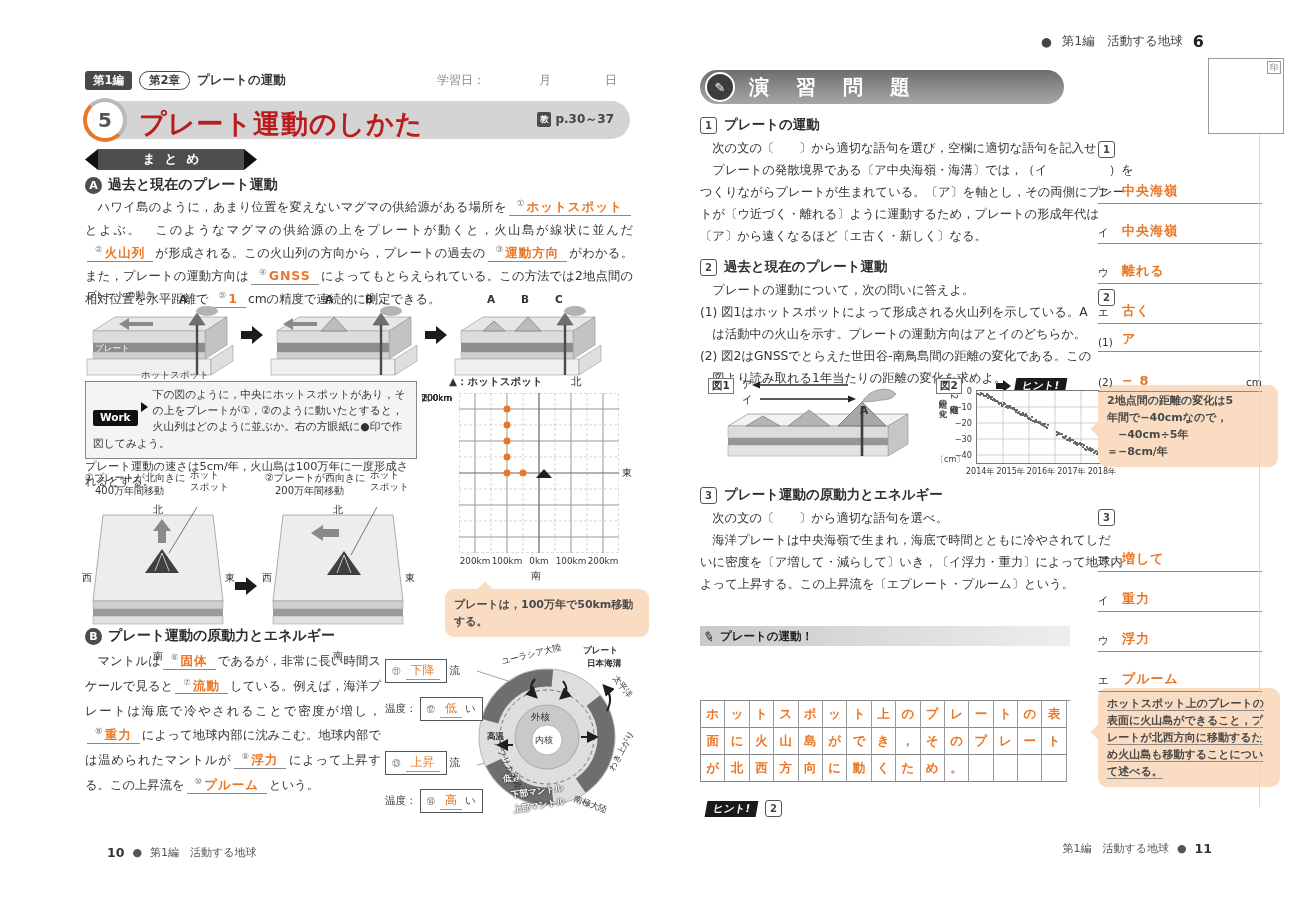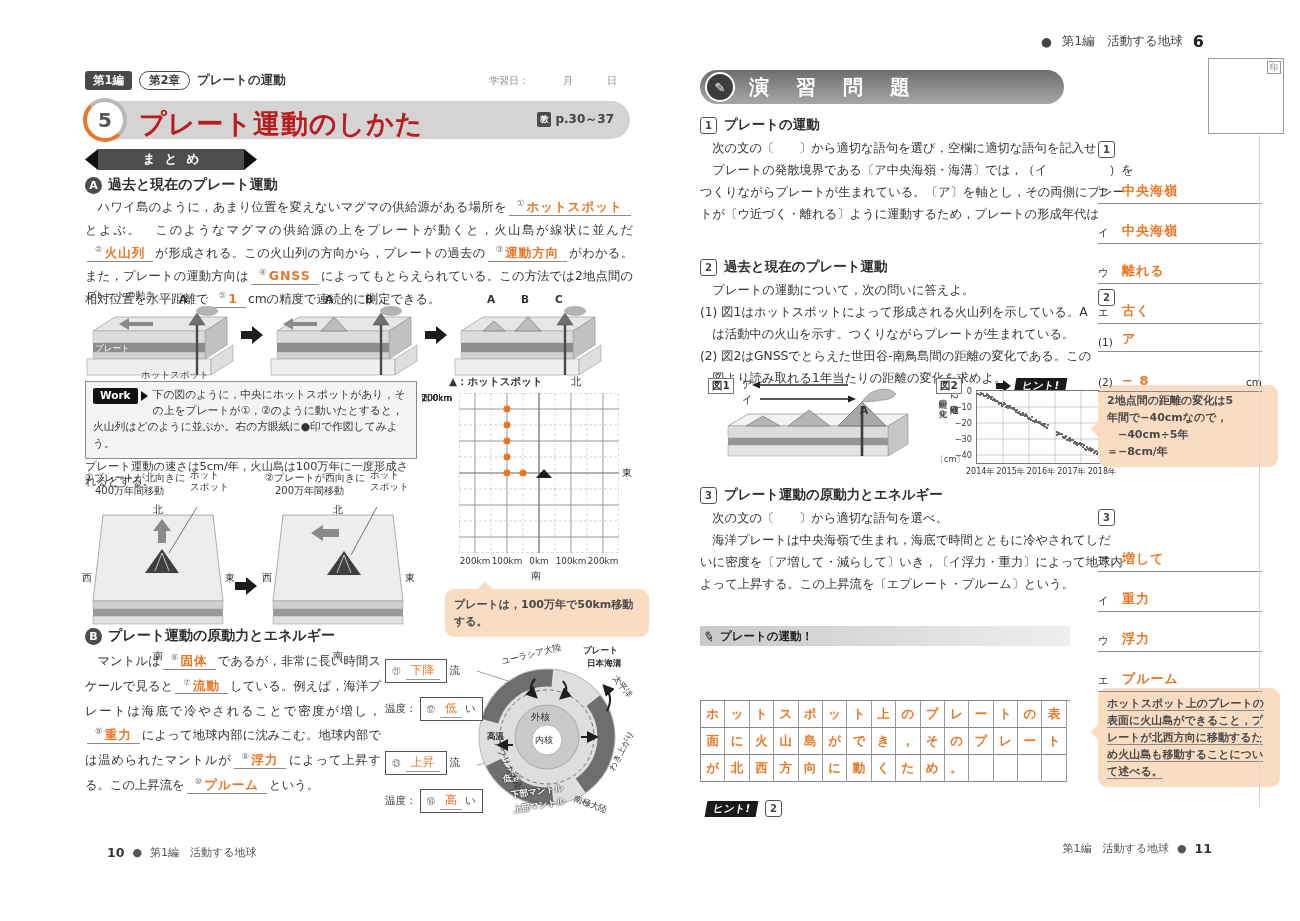--- a/index.html
+++ b/index.html
@@ -21,21 +21,21 @@
   .fatarrow.small .tri{border-top-width:6px;border-bottom-width:6px;border-left-width:8px;}
   .hinttag{display:inline-block;background:#1a1a1a;color:#fff;font-size:10.5px;font-weight:bold;padding:1px 7px;transform:skewX(-10deg);}
   .numbadge{display:inline-flex;align-items:center;justify-content:center;width:15px;height:15px;border:1.3px solid #555;border-radius:3px;font-size:10px;font-weight:bold;color:#444;background:#fff;}
   .figtag{display:inline-block;border:1px solid #777;background:#fff;font-size:10.5px;font-weight:bold;padding:0 3px;color:#333;}
   
   .lp{position:absolute;left:85px;top:65px;width:548px;height:800px;}
   .chap-row{position:absolute;top:6px;left:0;width:548px;display:flex;align-items:center;gap:7px;font-size:11.5px;}
   .part-tag{background:#4a4848;color:#fff;font-weight:bold;padding:2px 8px;border-radius:3px;}
   .chapter-pill{border:1.5px solid #4a4848;border-radius:10px;padding:1px 9px;font-weight:bold;color:#3c3c3c;background:#fff;}
   .chap-title{font-weight:bold;color:#3c3c3c;font-size:12.5px;}
-  .study{margin-left:auto;color:#8a8a8a;font-size:10px;display:flex;gap:34px;padding-right:16px;}
+  .study{margin-left:auto;color:#8a8a8a;font-size:12px;display:flex;gap:54px;padding-right:16px;}
   .title-band{position:absolute;top:36px;left:0;width:545px;height:38px;background:#d4d4d5;border-radius:19px;}
   .lesson-circle{position:absolute;left:-2px;top:-3px;width:36px;height:36px;background:#fff;border:4px solid #b9b9b9;border-left-color:#e97726;border-bottom-color:#e97726;border-radius:50%;display:flex;align-items:center;justify-content:center;font-size:20px;font-weight:bold;color:#555;}
   .lesson-title{position:absolute;left:54px;top:5px;font-size:27px;font-weight:600;color:#b91c1c;letter-spacing:1px;}
   .lesson-ref{position:absolute;right:16px;top:10px;display:flex;align-items:center;gap:4px;font-size:12px;font-weight:bold;color:#444;}
   .refbook{display:inline-flex;align-items:center;justify-content:center;width:14px;height:15px;background:#4d4b4c;color:#fff;font-size:8.5px;border-radius:2px;}
   .matome{position:absolute;top:84px;left:0;width:172px;height:21px;display:flex;}
   .matome .mchev-l{width:13px;background:#111;clip-path:polygon(100% 0,0 50%,100% 100%);}
   .matome .mchev-r{width:13px;background:#111;clip-path:polygon(0 0,100% 50%,0 100%);}
   .matome .mmid{flex:1;background:#4f4d4d;color:#fff;font-size:12.5px;font-weight:bold;letter-spacing:9px;display:flex;align-items:center;justify-content:center;padding-left:9px;}
   .sec-head{position:absolute;display:flex;align-items:center;gap:6px;}
@@ -48,21 +48,21 @@
   .sblock svg{position:absolute;left:0;top:14px;}
   .slab-letter{position:absolute;top:2px;font-size:10.5px;font-weight:bold;color:#333;}
   .seq-movelabel{position:absolute;left:2px;top:-2px;font-size:9.5px;color:#444;}
   .seq-platelabel{position:absolute;left:10px;top:52px;font-size:8.5px;color:#fff;}
   .seq-hslabel{position:absolute;left:56px;bottom:-3px;font-size:9.5px;color:#444;}
   .seq-arrow{margin:0 6px;}
   
   .work-cluster{position:absolute;top:316px;left:0;width:548px;height:320px;}
   .workbox{position:absolute;left:0;top:0;width:316px;border:1px solid #8a8a8a;background:#f4f4f3;padding:5px 7px 6px;font-size:10.8px;line-height:1.5;color:#333;}
   .worktag{display:inline-flex;align-items:center;gap:3px;float:left;margin:1px 5px 0 0;}
-  .worktag .wt{background:#111;color:#fff;font-weight:bold;font-size:10.5px;padding:0 7px;border-radius:2px;}
+  .worktag .wt{background:#111;color:#fff;font-weight:bold;font-size:10.5px;padding:0 7px;border-radius:2px;margin-top:22px;}
   .worktag .wtri{width:0;height:0;border-top:5px solid transparent;border-bottom:5px solid transparent;border-left:7px solid #111;}
   .workcond{position:absolute;left:0;top:78px;width:330px;font-size:11.3px;color:#333;}
   .cases-row{position:absolute;left:0;top:90px;width:330px;display:flex;align-items:center;}
   .case{position:relative;width:146px;height:190px;}
   .case-cap{font-size:10px;color:#333;line-height:1.3;}
   .case svg{position:absolute;left:0;top:30px;}
   .case .cN{position:absolute;left:68px;top:32px;font-size:10px;color:#333;}
   .case .cW{position:absolute;left:-3px;top:100px;font-size:10px;color:#333;}
   .case .cE{position:absolute;right:-4px;top:100px;font-size:10px;color:#333;}
   .case .cS{position:absolute;left:68px;top:178px;font-size:10px;color:#333;}
@@ -480,33 +480,34 @@
       <div class="q-head">
         <span class="numbadge">1</span>
         <span class="q-title">プレートの運動</span>
       </div>
       <div class="qlines">
 
       <div>　次の文の〔　　〕から適切な語句を選び，空欄に適切な語句を記入せよ。</div>
           <div>　プレートの発散境界である〔ア中央海嶺・海溝〕では，（イ　　　　　）を</div>
           <div>つくりながらプレートが生まれている。〔ア〕を軸とし，その両側にプレー</div>
           <div>トが〔ウ近づく・離れる〕ように運動するため，プレートの形成年代は</div>
+          <div>〔ア〕から遠くなるほど〔エ古く・新しく〕なる。</div>
         </div>
     </div>
 
     <div class="qblock" style="top:230px;">
       <div class="q-head">
         <span class="numbadge">2</span>
         <span class="q-title">過去と現在のプレート運動</span>
       </div>
       <div class="qlines">
 
       <div>　プレートの運動について，次の問いに答えよ。</div>
           <div>(1) 図1はホットスポットによって形成される火山列を示している。A</div>
-          <div>　は活動中の火山を示す。つくりながらプレートが生まれている。</div>
+          <div>　は活動中の火山を示す。プレートの運動方向はアとイのどちらか。</div>
           <div>(2) 図2はGNSSでとらえた世田谷-南鳥島間の距離の変化である。この</div>
           <div>　図より読み取れる1年当たりの距離の変化を求めよ。</div>
         </div>
       <div class="q2hint">
         <span class="fatarrow small">
             <span class="bar"></span>
             <span class="tri"></span>
           </span>
         <span class="hinttag">ヒント!</span>
       </div>

